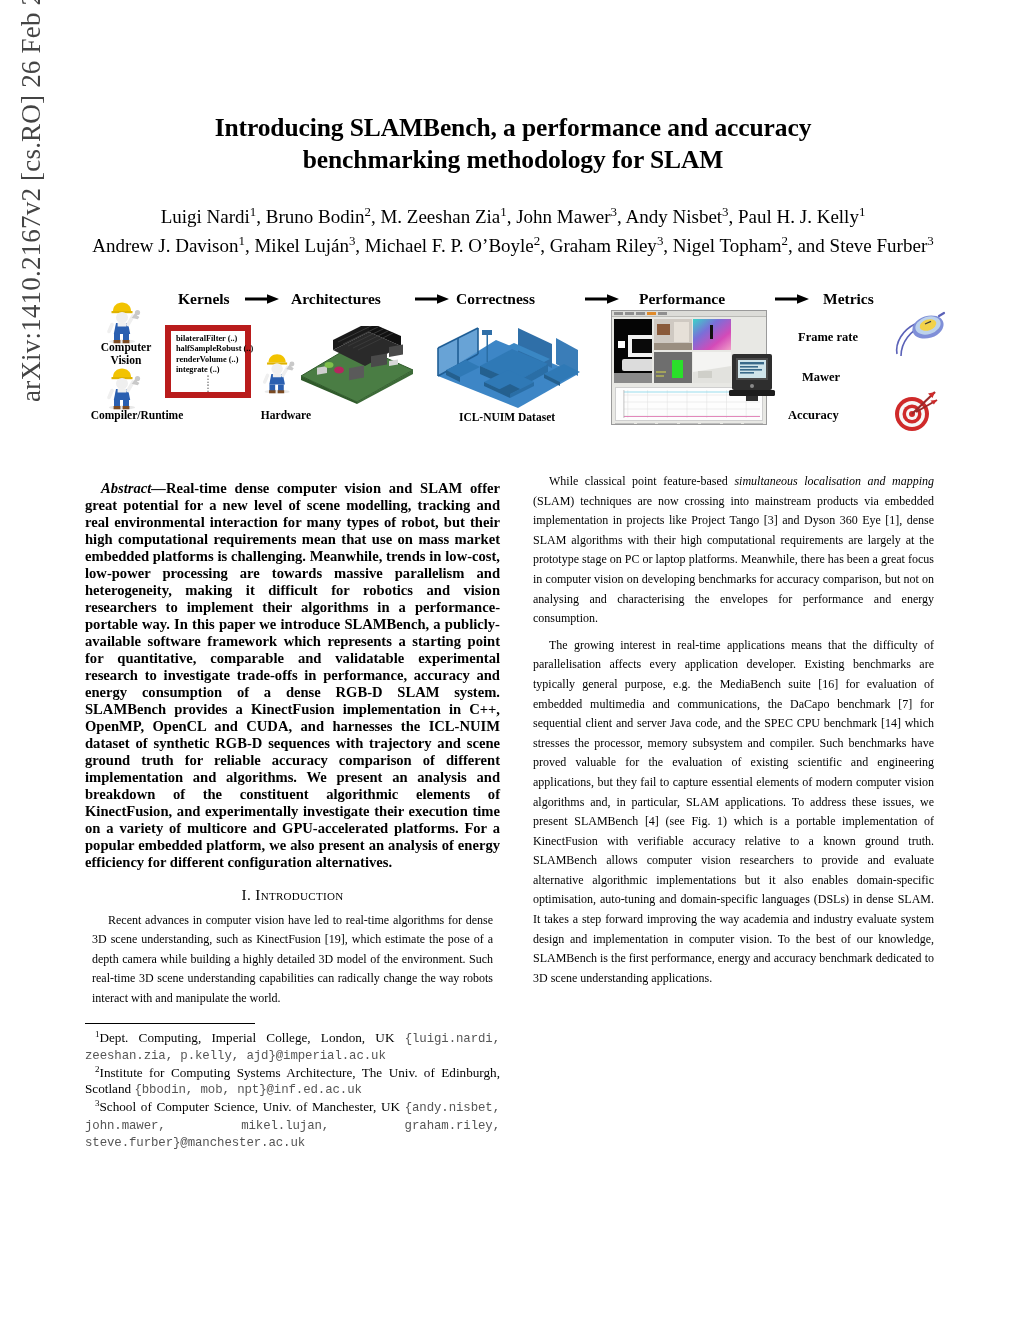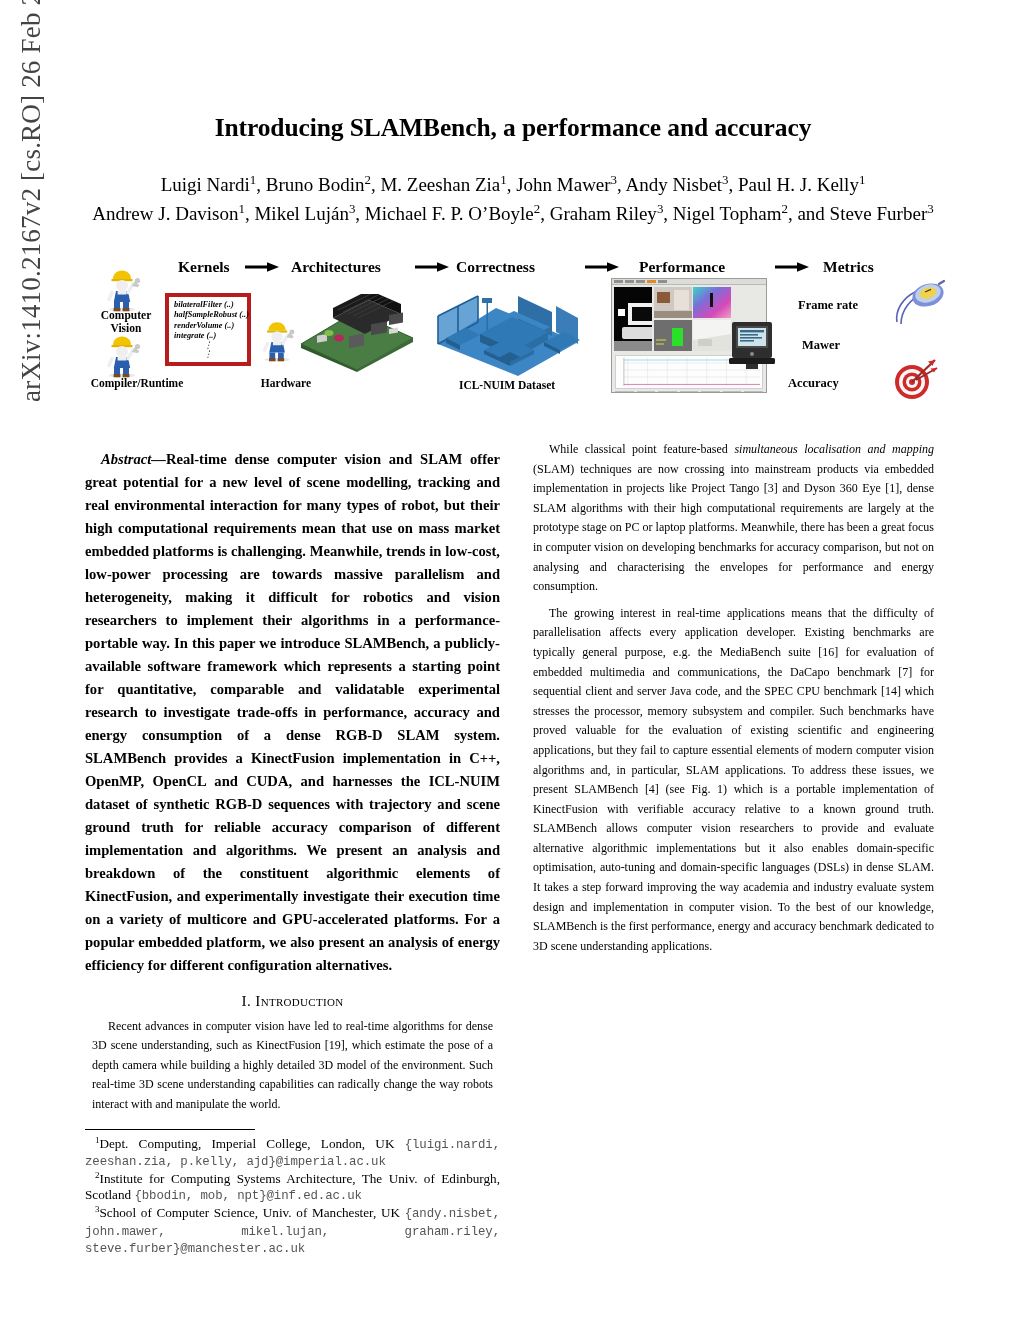--- a/index.html
+++ b/index.html
@@ -94,26 +94,25 @@
     line-height: 13px;
   }
 
   
   .worker { position: absolute; }
   .worker svg { display: block; }
 
   
   #kernel-box {
     position: absolute;
-    border: 4px solid #b91c1c;
+    border: 6px solid #b91c1c;
     background: #fff;
     padding: 3px 5px 2px 5px;
     box-sizing: border-box;
     font-family: "Liberation Serif", serif;
-    font-style: italic;
   }
   #kernel-box .kline {
     font-size: 8.3px;
     font-weight: bold;
     line-height: 10.3px;
     white-space: nowrap;
   }
   #kernel-box .kdots {
     text-align: center;
     font-size: 9px;
@@ -195,21 +194,21 @@
   
   #cols {
     margin-top: 22px;
     display: flex;
     gap: 26px;
   }
   .col { width: 415px; }
 
   #abstract {
     font-size: 14.6px;
-    line-height: 23px;
+    line-height: 17px;
     text-align: justify;
     font-weight: bold;
     text-indent: 16px;
   }
   #abstract .ab-head { font-style: italic; font-weight: bold; }
 
   .sec-head {
     text-align: center;
     font-size: 15.3px;
     font-variant: small-caps;
@@ -250,20 +249,21 @@
 </style>
 </head>
 <body>
 
 <div id="arxiv-stamp">arXiv:1410.2167v2  [cs.RO]  26 Feb 2015</div>
 
 <div id="page">
 
   <div id="title">
     <span class="tl">Introducing SLAMBench, a performance and accuracy</span>
+    <span class="tl">benchmarking methodology for SLAM</span>
   </div>
 
   <div id="authors">
     <span class="al" id="auth-line-1"><span>Luigi Nardi<sup>1</sup></span>, <span>Bruno Bodin<sup>2</sup></span>, <span>M. Zeeshan Zia<sup>1</sup></span>, <span>John Mawer<sup>3</sup></span>, <span>Andy Nisbet<sup>3</sup></span>, <span>Paul H. J. Kelly<sup>1</sup></span></span>
     <span class="al" id="auth-line-2"><span>Andrew J. Davison<sup>1</sup></span>, <span>Mikel Luján<sup>3</sup></span>, <span>Michael F. P. O’Boyle<sup>2</sup></span>, <span>Graham Riley<sup>3</sup></span>, <span>Nigel Topham<sup>2</sup></span>, <span>and Steve Furber<sup>3</sup></span></span>
   </div>
 
   <div id="figure">
 
     <div class="flabel" style="left:93px;  top:2px;">Kernels</div>

